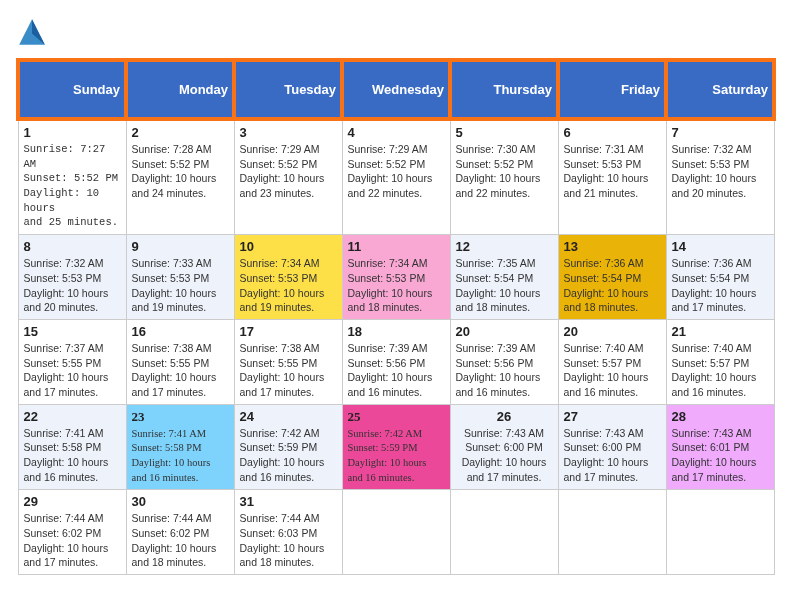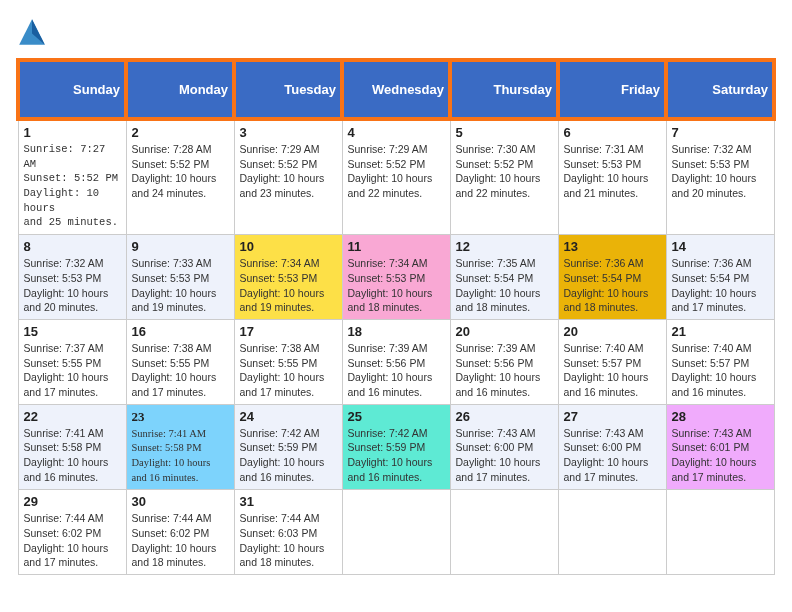--- a/index.html
+++ b/index.html
@@ -288,28 +288,28 @@
 Daylight: 10 hours
 and 16 minutes.</div>
         </td>
         <td style="background-color: rgb(238, 242, 251); margin-left: 44px;">
           <span class="day-num">24</span>
           <div class="day-info" style="white-space: pre-line;">Sunrise: 7:42 AM
 Sunset: 5:59 PM
 Daylight: 10 hours
 and 16 minutes.</div>
         </td>
-        <td style="background-color: #5eead4;">
+        <td style="background-color: #ec4899; font-family: Liberation Serif, serif;">
           <span class="day-num">25</span>
           <div class="day-info" style="white-space: pre-line;">Sunrise: 7:42 AM
 Sunset: 5:59 PM
 Daylight: 10 hours
 and 16 minutes.</div>
         </td>
-        <td style="background-color: rgb(238, 242, 251);">
+        <td style="background-color: rgb(238, 242, 251); text-align: center;">
           <span class="day-num">26</span>
           <div class="day-info" style="white-space: pre-line;">Sunrise: 7:43 AM
 Sunset: 6:00 PM
 Daylight: 10 hours
 and 17 minutes.</div>
         </td>
         <td style="background-color: rgb(238, 242, 251);">
           <span class="day-num">27</span>
           <div class="day-info" style="white-space: pre-line;">Sunrise: 7:43 AM
 Sunset: 6:00 PM

